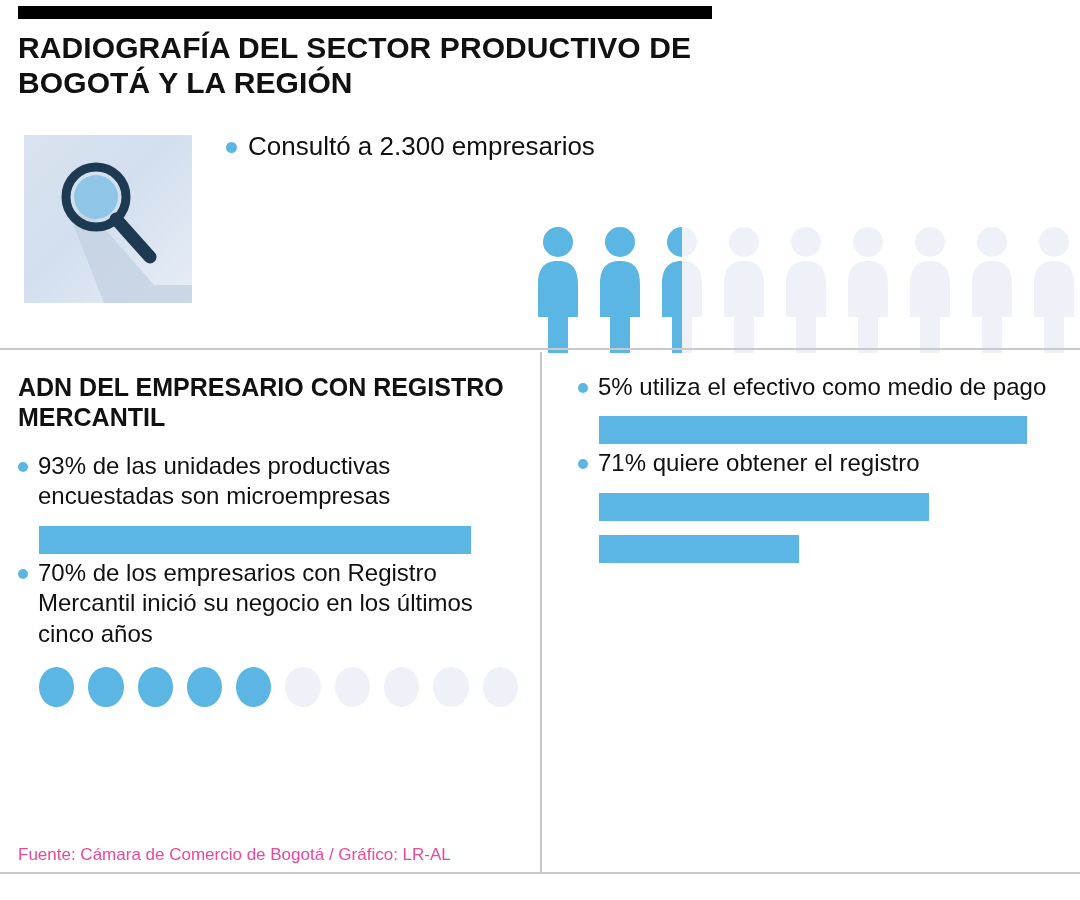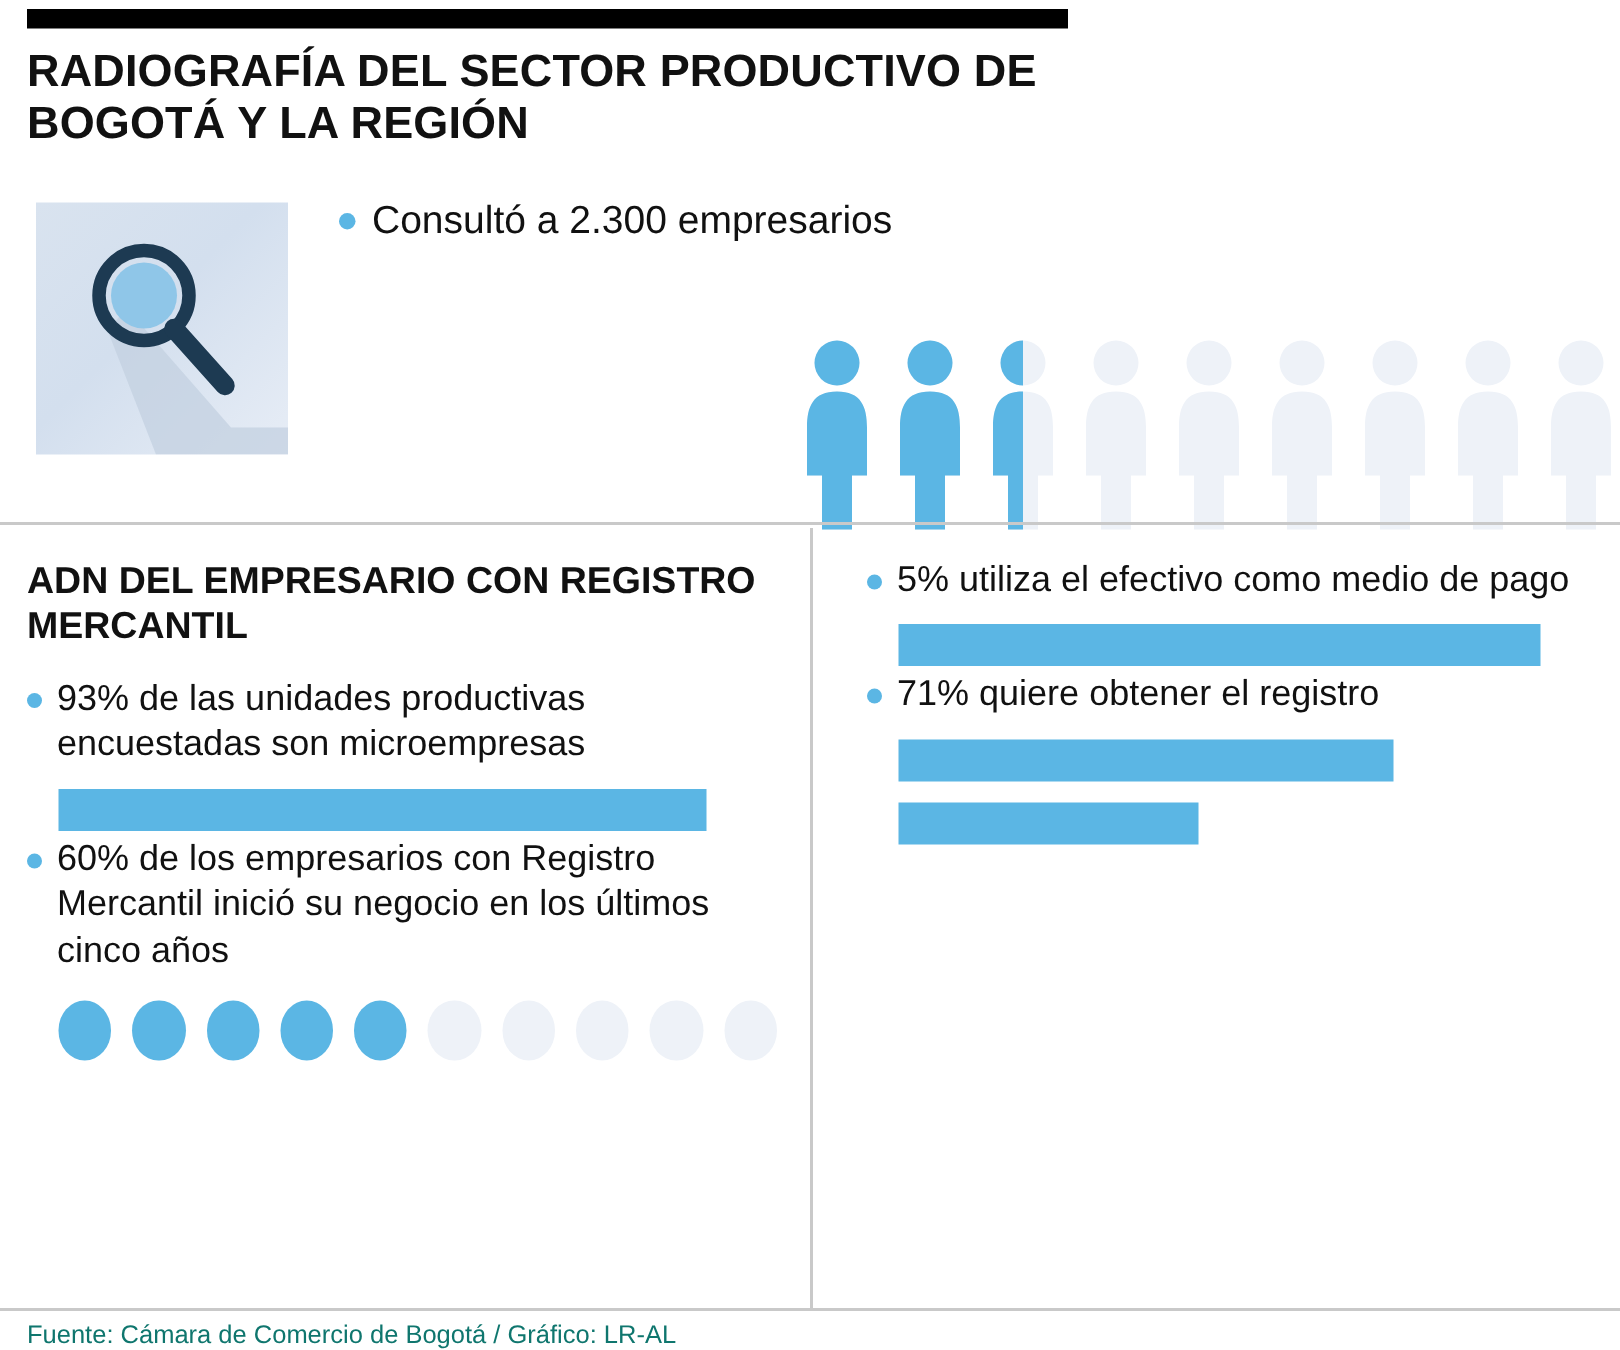--- a/index.html
+++ b/index.html
@@ -170,23 +170,23 @@
   .big-dot {
     width: 40px;
     height: 40px;
     border-radius: 50%;
     background: #eef2f8;
   }
   .big-dot.on { background: #5bb6e4; }
   .source {
     position: absolute;
     left: 18px;
-    top: 880px;
+    top: 845px;
     font-size: 17px;
-    color: #0f766e;
+    color: #ec4899;
   }
 </style>
 </head>
 <body>
 
 <div class="page">
 
   <div class="top-rule"></div>
 
   <div class="title">RADIOGRAFÍA DEL SECTOR PRODUCTIVO DE BOGOTÁ Y LA REGIÓN</div>
@@ -255,21 +255,21 @@
         <span class="fact-text">93% de las unidades productivas encuestadas son microempresas</span>
       </div>
       <div class="bar-track">
         <div class="bar-fill" style="width: 93%;"></div>
       </div>
     </div>
 
     <div class="fact">
       <div class="fact-row">
         <span class="dot"></span>
-        <span class="fact-text">60% de los empresarios con Registro Mercantil inició su negocio en los últimos cinco años</span>
+        <span class="fact-text">70% de los empresarios con Registro Mercantil inició su negocio en los últimos cinco años</span>
       </div>
       <div class="dots-row">
           <span class="big-dot on"></span>
           <span class="big-dot on"></span>
           <span class="big-dot on"></span>
           <span class="big-dot on"></span>
           <span class="big-dot on"></span>
           <span class="big-dot"></span>
           <span class="big-dot"></span>
           <span class="big-dot"></span>

